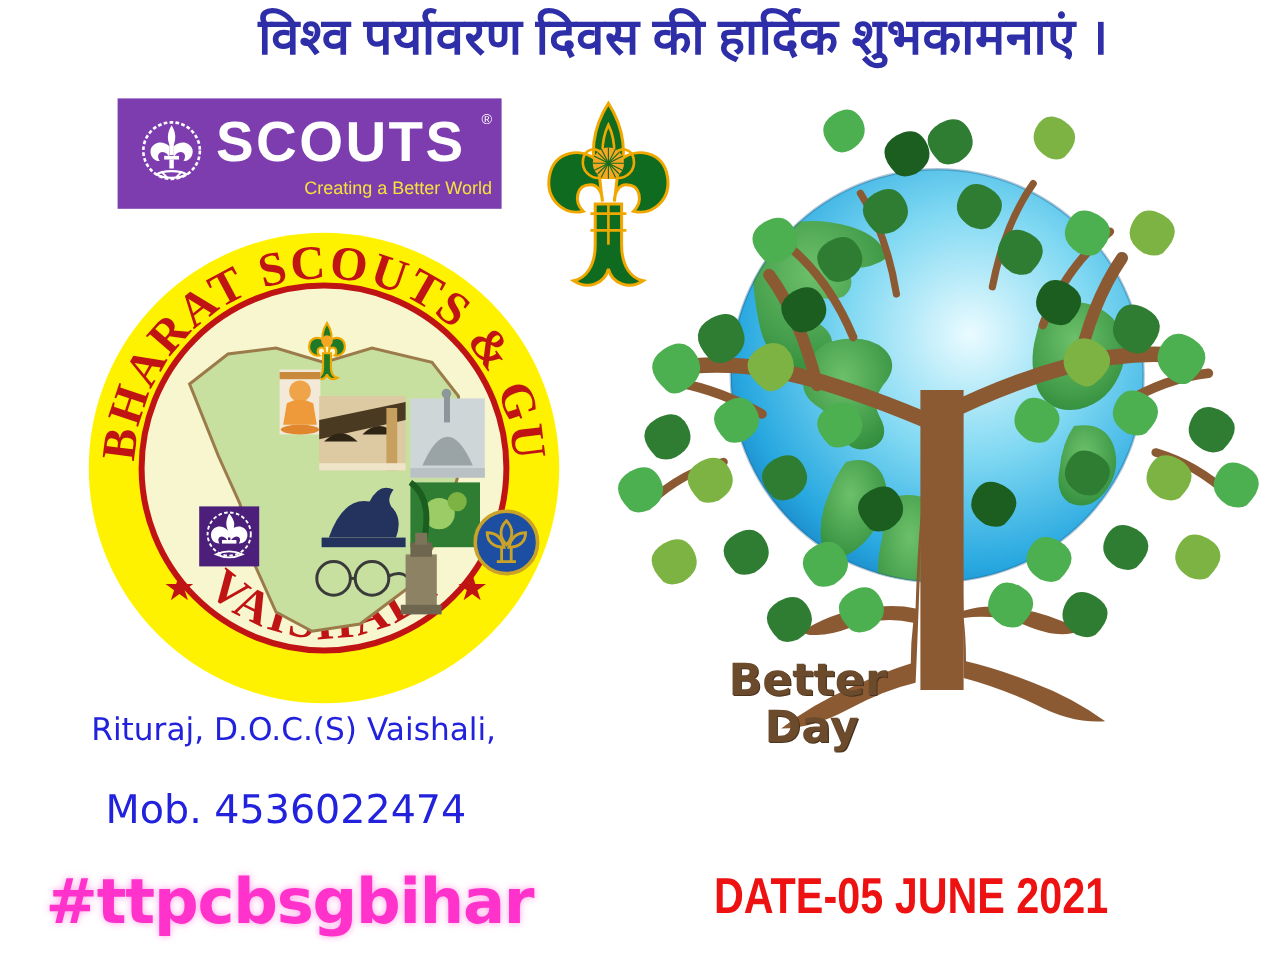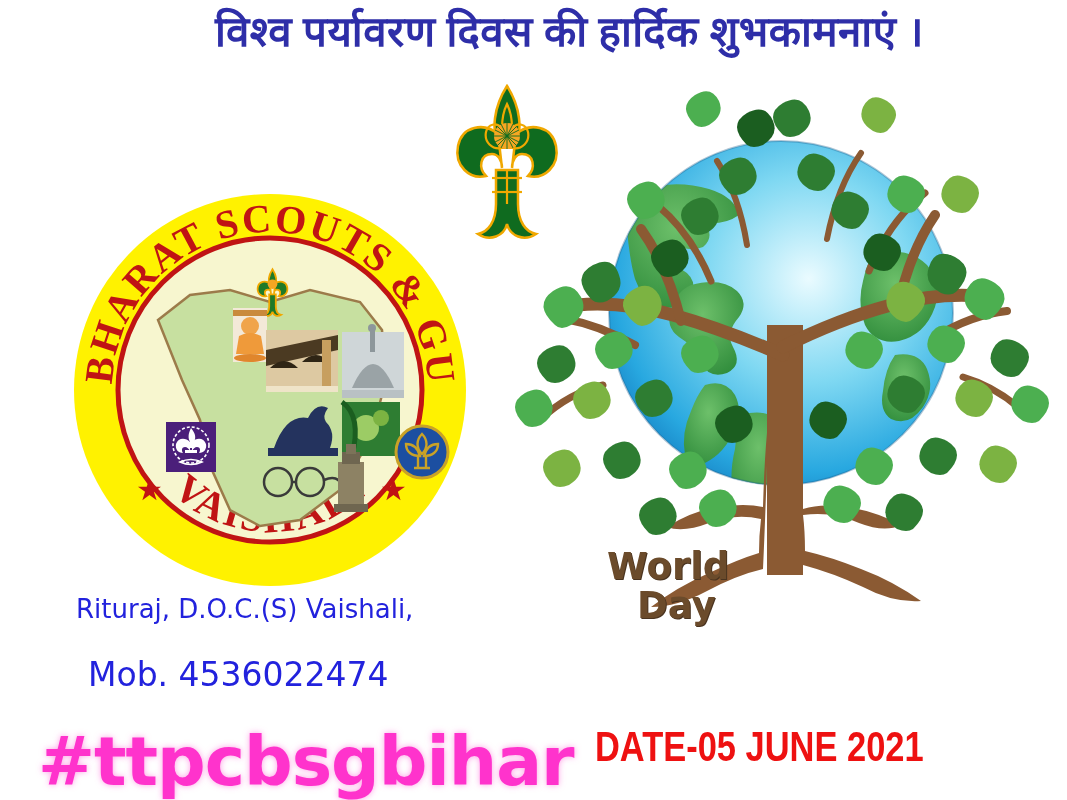--- a/index.html
+++ b/index.html
@@ -151,21 +151,21 @@
     font-family: "DejaVu Sans", sans-serif;
     white-space: nowrap;
   }
 
   
   .hashtag {
     position: absolute;
     left: 38px;
     top: 722px;
     color: #ff33cc;
-    font-size: 68px;
+    font-size: 52px;
     font-weight: bold;
     font-family: "DejaVu Sans", sans-serif;
     letter-spacing: -1px;
     text-shadow: 0 0 6px rgba(255,80,210,.55);
     white-space: nowrap;
   }
 
   
   .date-text {
     position: absolute;
@@ -181,20 +181,37 @@
     white-space: nowrap;
   }
 </style>
 </head>
 <body>
 
 <div id="poster">
 
   <div class="title-bar">विश्व पर्यावरण दिवस की हार्दिक शुभकामनाएं ।</div>
 
+  <div class="scouts-banner">
+    <svg class="scouts-mark" viewBox="0 0 100 100">
+      <circle cx="50" cy="46" r="38" fill="none" stroke="#ffffff" stroke-width="3.5" stroke-dasharray="5 3"></circle>
+      <path d="M50 12 C44 22 44 30 47 38 L47 52 L53 52 L53 38 C56 30 56 22 50 12 Z" fill="#ffffff"></path>
+      <path d="M47 40 C38 32 26 34 22 44 C20 52 26 60 34 60 C30 54 32 48 38 48 C42 48 45 51 47 55 Z" fill="#ffffff"></path>
+      <path d="M53 40 C62 32 74 34 78 44 C80 52 74 60 66 60 C70 54 68 48 62 48 C58 48 55 51 53 55 Z" fill="#ffffff"></path>
+      <rect x="40" y="53" width="20" height="5" fill="#ffffff"></rect>
+      <path d="M47 58 L47 70 L53 70 L53 58 Z" fill="#ffffff"></path>
+      <path d="M30 78 C38 72 62 72 70 78 C62 84 38 84 30 78 Z" fill="none" stroke="#ffffff" stroke-width="3"></path>
+      <path d="M36 74 L44 82 M64 74 L56 82" stroke="#ffffff" stroke-width="2.5"></path>
+    </svg>
+    <div class="scouts-textblock">
+      <span class="scouts-word">SCOUTS</span>
+      <span class="scouts-reg">®</span>
+      <span class="scouts-tag">Creating a Better World</span>
+    </div>
+  </div>
 
   <svg class="bsg-emblem" viewBox="0 0 110 168">
     <g fill="#0f6b1f" stroke="#f0a800" stroke-width="2.5">
       <path d="M55 4 C41 26 40 48 46 64 L64 64 C70 48 69 26 55 4 Z"></path>
       <path d="M46 52 C32 40 10 44 6 64 C2 84 18 98 34 94 C26 86 28 72 40 72 C46 72 50 78 50 86 Z"></path>
       <path d="M64 52 C78 40 100 44 104 64 C108 84 92 98 76 94 C84 86 82 72 70 72 C64 72 60 78 60 86 Z"></path>
       <path d="M44 88 L44 122 C44 140 36 150 26 152 C38 160 52 154 55 142 C58 154 72 160 84 152 C74 150 66 140 66 122 L66 88 Z"></path>
     </g>
     <g fill="none" stroke="#f0a800" stroke-width="2.2">
       <path d="M50 46 C44 40 36 42 34 50 C32 60 40 68 50 66 L60 66 C70 68 78 60 76 50 C74 42 66 40 60 46 C60 36 58 28 55 22 C52 28 50 36 50 46 Z"></path>
@@ -428,21 +445,21 @@
         <path d="M356 436 q20 -20 0 -32 q-18 -10 -26 8 q-6 14 10 24 q10 4 16 0 Z" fill="#4caf50"></path>
 
         <path d="M288 50 q-20 -20 0 -32 q18 -10 26 8 q6 14 -10 24 q-10 4 -16 0 Z" fill="#2e7d32"></path>
         <path d="M200 40 q-18 -18 0 -30 q16 -10 24 6 q6 14 -10 24 q-8 4 -14 0 Z" fill="#4caf50"></path>
         <path d="M392 46 q18 -18 0 -30 q-16 -10 -24 6 q-6 14 10 24 q8 4 14 0 Z" fill="#7cb342"></path>
       </g>
     </g>
   </svg>
 
   <div class="wed-text">
-    <div class="wed-l1">World</div>
+    <div class="wed-l1">Better</div>
     <div class="wed-l3">Day</div>
   </div>
 
   <div class="contact-1">Rituraj, D.O.C.(S) Vaishali,</div>
   <div class="contact-2">Mob. 4536022474</div>
 
   <div class="hashtag">#ttpcbsgbihar</div>
 
   <div class="date-text">DATE-05 JUNE 2021</div>
 

